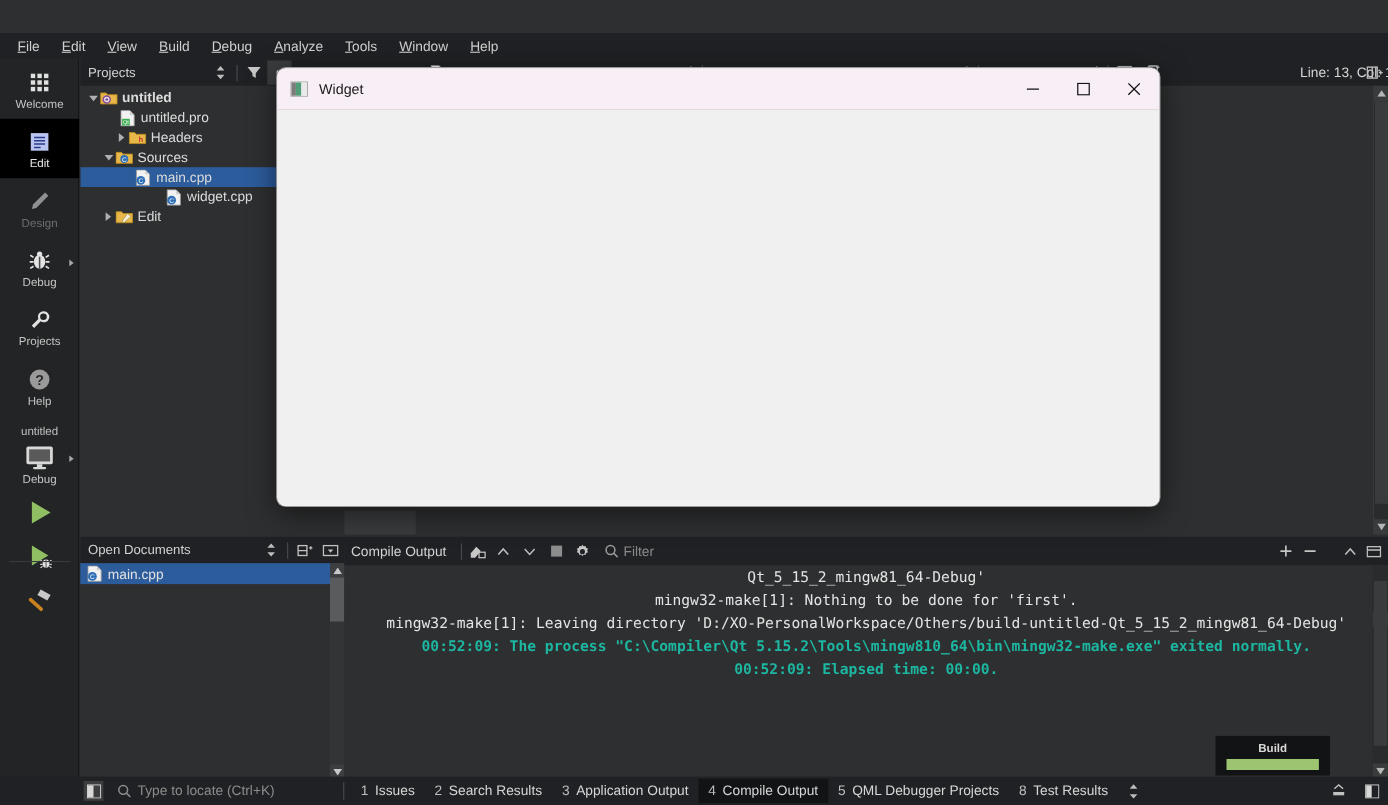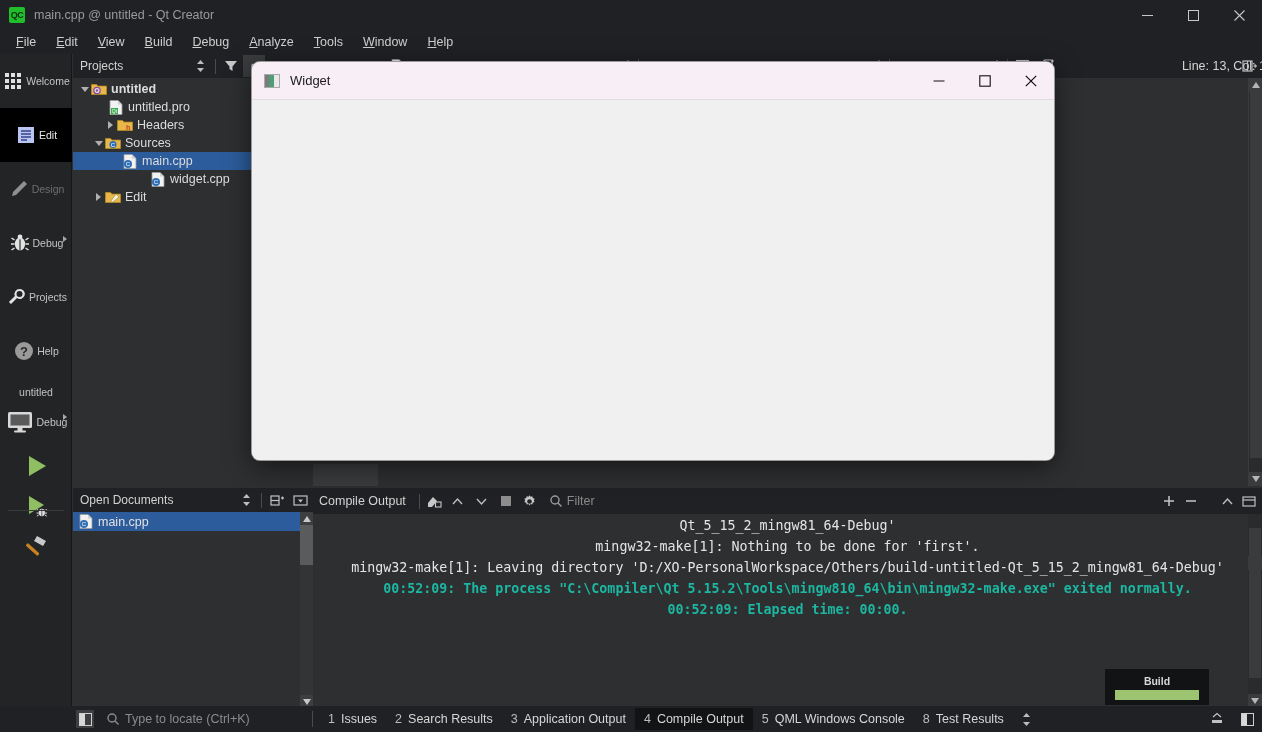--- a/index.html
+++ b/index.html
@@ -50,21 +50,21 @@
   .menu-item u { text-decoration: underline; }
 
   
   .modebar {
     position: absolute; top: 54px; left: 0; width: 72px; height: 678px;
     background: #232425;
     border-right: 1px solid #161617;
   }
   .mode {
     width: 72px; height: 54px; position: relative;
-    display: flex; flex-direction: row; align-items: center; justify-content: center;
+    display: flex; flex-direction: column; align-items: center; justify-content: center;
     gap: 2px;
   }
   .mode .glyph { height: 26px; display:flex; align-items:center; justify-content:center; }
   .mode .mlabel { font-size: 10.5px; color: #c4c4c4; line-height: 11px; }
   .mode.active { background: #000000; }
   .mode.active .mlabel { color: #e8e8e8; }
   .mode.disabled .mlabel { color: #6d6e70; }
   .mode .arrow {
     position: absolute; right: 5px; top: 20px;
     width: 0; height: 0; border-left: 4px solid #a8a8a8;
@@ -239,42 +239,20 @@
     width: 46px; height: 38px; display: flex; align-items: center; justify-content: center;
     color: #111;
   }
   .dlg-body { height: 360px; background: #f0f0f0; }
 </style>
 </head>
 <body>
 
 <div id="app">
 
-  <div class="titlebar">
-    <div class="tb-icon">QC</div>
-    <div class="tb-title">main.cpp @ untitled - Qt Creator</div>
-    <div class="tb-btns">
-      <div class="tb-btn">
-        <svg width="11" height="11" viewBox="0 0 11 11">
-            <line x1="0" y1="5.5" x2="11" y2="5.5" stroke="currentColor" stroke-width="1"></line>
-          </svg>
-      </div>
-      <div class="tb-btn">
-        <svg width="11" height="11" viewBox="0 0 11 11">
-            <rect x="0.5" y="0.5" width="10" height="10" fill="none" stroke="currentColor" stroke-width="1"></rect>
-          </svg>
-      </div>
-      <div class="tb-btn close">
-        <svg width="11" height="11" viewBox="0 0 11 11">
-            <line x1="0.5" y1="0.5" x2="10.5" y2="10.5" stroke="currentColor" stroke-width="1.1"></line>
-            <line x1="10.5" y1="0.5" x2="0.5" y2="10.5" stroke="currentColor" stroke-width="1.1"></line>
-          </svg>
-      </div>
-    </div>
-  </div>
 
   <div class="menubar">
     <div class="menu-item"><u>F</u>ile</div>
     <div class="menu-item"><u>E</u>dit</div>
     <div class="menu-item"><u>V</u>iew</div>
     <div class="menu-item"><u>B</u>uild</div>
     <div class="menu-item"><u>D</u>ebug</div>
     <div class="menu-item"><u>A</u>nalyze</div>
     <div class="menu-item"><u>T</u>ools</div>
     <div class="menu-item"><u>W</u>indow</div>
@@ -837,21 +815,21 @@
     <div class="sb-tab">
       <span class="num">3</span>
       <span>Application Output</span>
     </div>
     <div class="sb-tab active">
       <span class="num">4</span>
       <span>Compile Output</span>
     </div>
     <div class="sb-tab">
       <span class="num">5</span>
-      <span>QML Windows Console</span>
+      <span>QML Debugger Projects</span>
     </div>
     <div class="sb-tab">
       <span class="num">8</span>
       <span>Test Results</span>
     </div>
     <div class="sb-updown">
       <svg width="11" height="15" viewBox="0 0 11 15">
           <polygon points="5.5,1 9,5 2,5" fill="#bdbdbd"></polygon>
           <polygon points="5.5,14 9,10 2,10" fill="#bdbdbd"></polygon>
         </svg>

